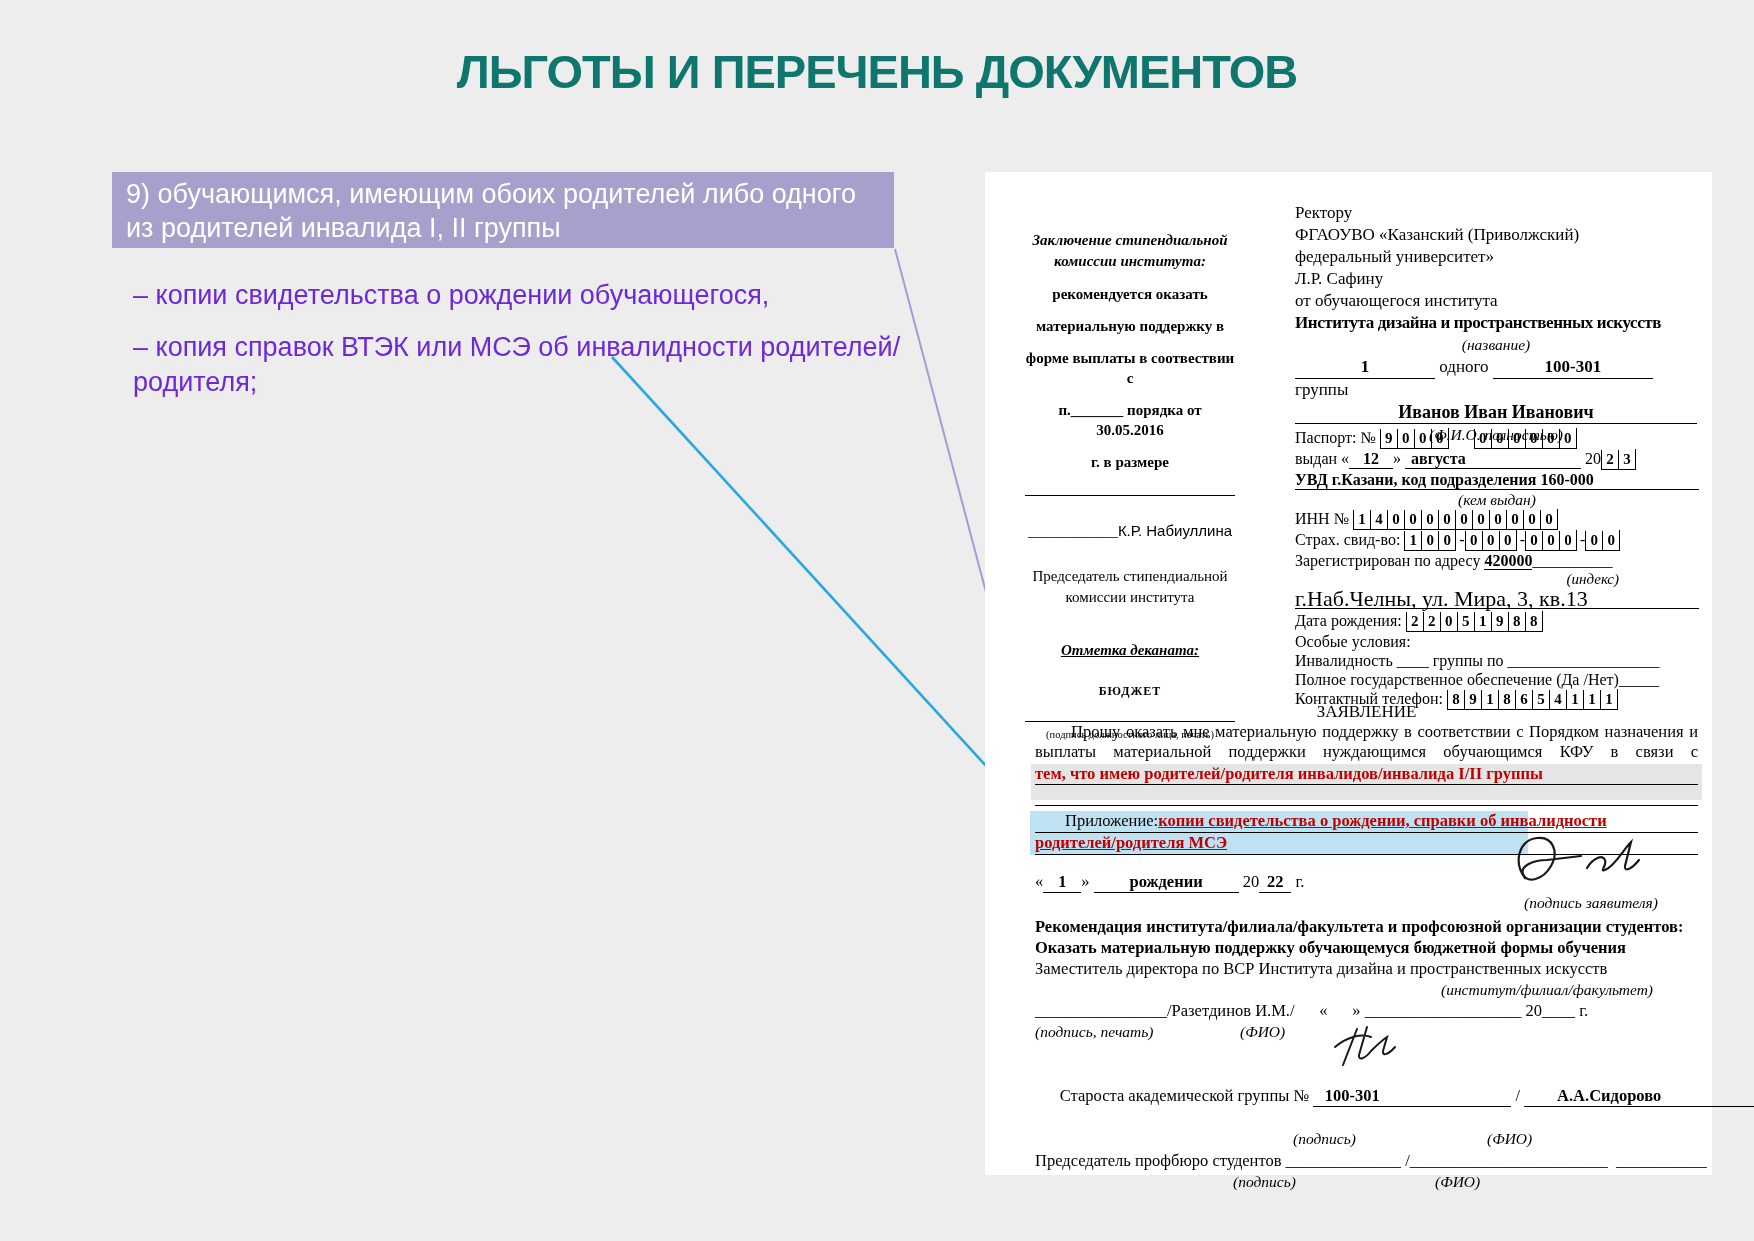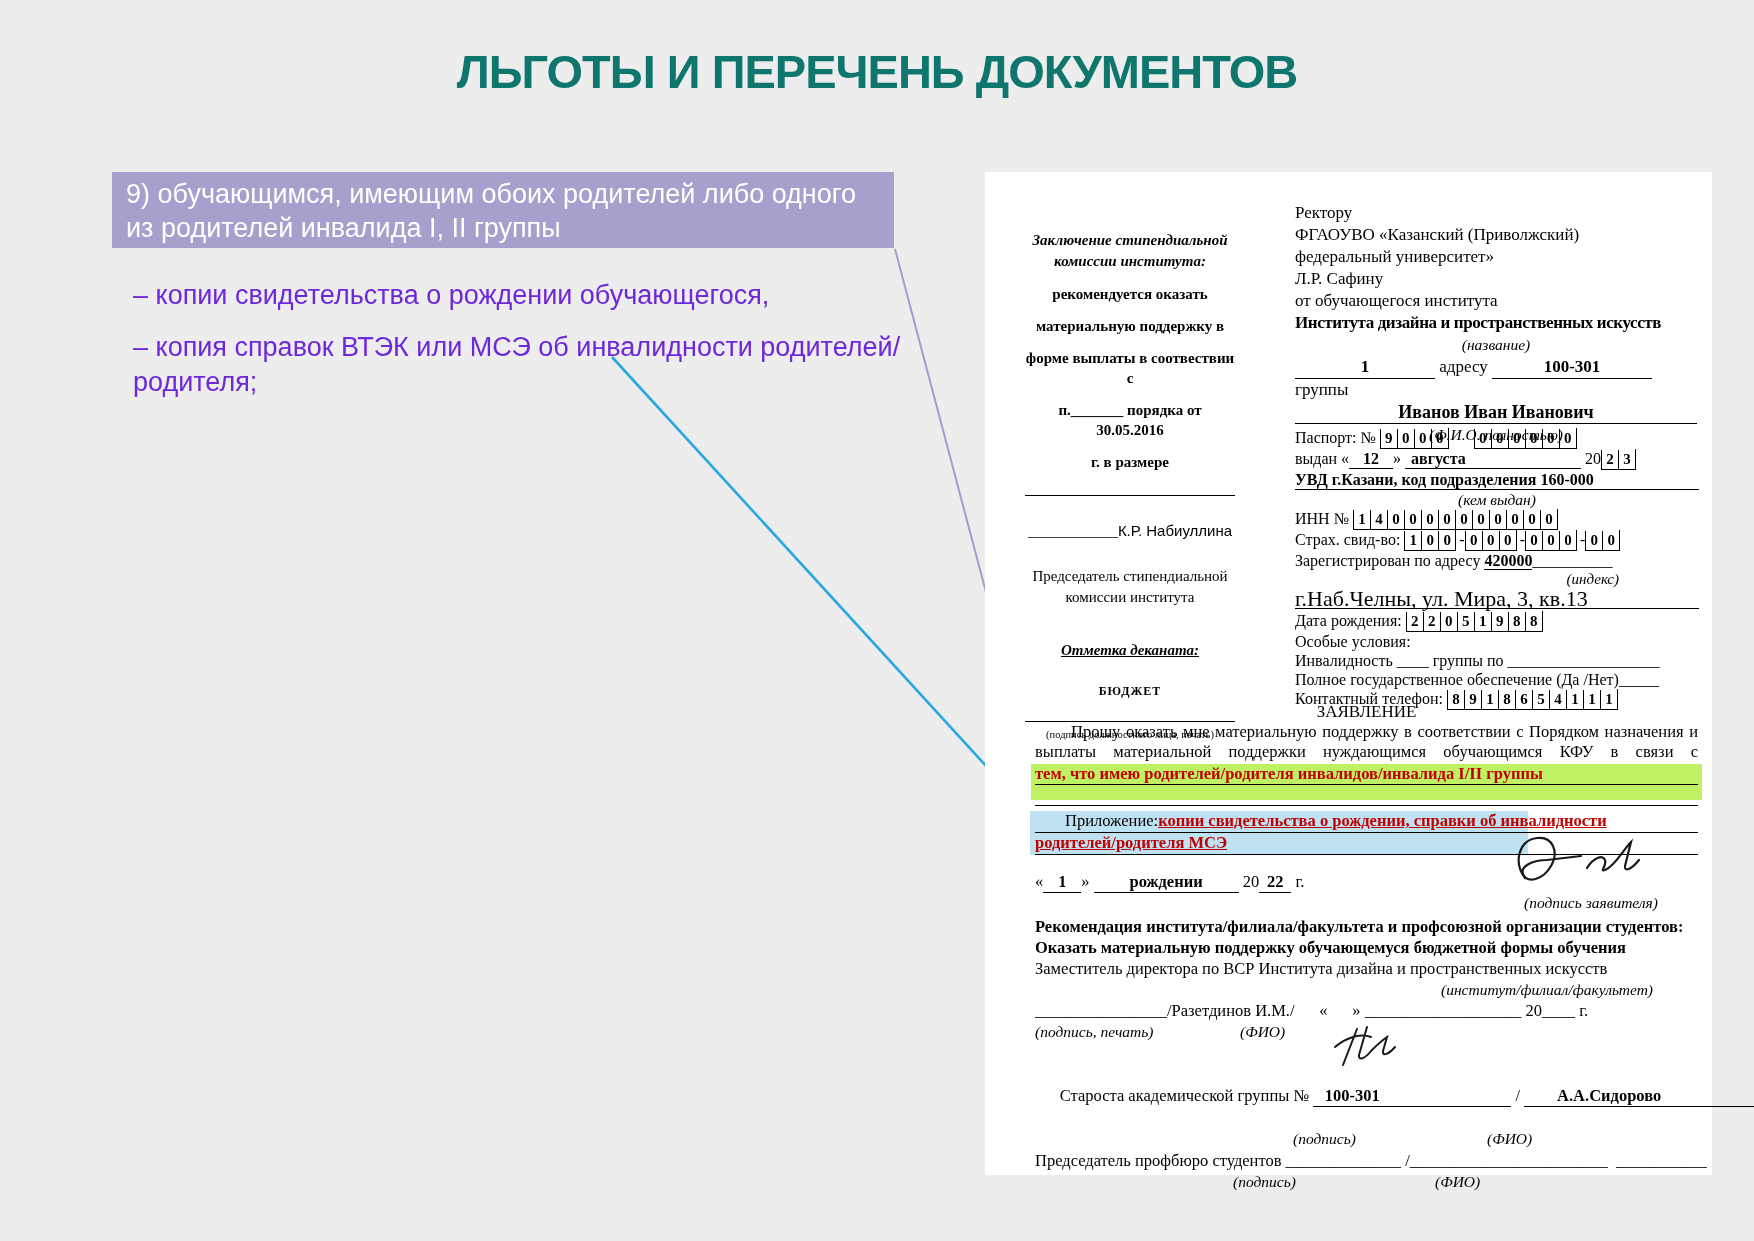--- a/index.html
+++ b/index.html
@@ -50,21 +50,21 @@
   .dcell{
     display:inline-block;min-width:14px;padding:0 1px;text-align:center;
     border-left:1.2px solid #000;border-bottom:1.2px solid #000;font-weight:bold;font-size:15px;
   }
   .addr-bold{font-weight:normal;font-size:22px;border-bottom:1.3px solid #000;}
   .cap-right{font-style:italic;text-align:right;padding-right:80px;font-size:15px;}
   
   .app{position:absolute;left:50px;top:530px;width:663px;font-size:16.5px;line-height:20px;}
   .app-title{text-align:center;font-size:17px;}
   .app-body{text-align:justify;text-align-last:justify;text-indent:36px;}
-  .strip-purple{background:#bef264;margin:2px -4px 0 -4px;padding:0 4px;}
+  .strip-purple{background:#e5e5e5;margin:2px -4px 0 -4px;padding:0 4px;}
   .red{color:#c00000;font-weight:bold;}
   .red-u{color:#c00000;font-weight:bold;text-decoration:underline;}
   .reason-line{border-bottom:1.6px solid #000;height:20px;}
   .blank-line{height:15px;}
   .black-line{border-bottom:1.4px solid #000;height:5px;margin-bottom:5px;}
   .appendix{position:relative;}
   .blue-bg{position:absolute;left:-5px;top:0;width:498px;height:100%;background:#bfe2f2;}
   .apx-row{position:relative;border-bottom:1.2px solid #000;height:21px;}
   .apx-row1{text-indent:30px;}
   .date-row{margin-top:17px;white-space:pre;}
@@ -133,21 +133,21 @@
   <div class="addr">
     <div>Ректору</div>
     <div>ФГАОУВО «Казанский (Приволжский)</div>
     <div>федеральный университет»</div>
     <div>Л.Р. Сафину</div>
     <div>от обучающегося института</div>
     <div class="inst">Института дизайна и пространственных искусств</div>
     <div class="cap">(название)</div>
     <div>
       <span class="uf" style="width:140px">1</span>
-      <span>адресу</span>
+      <span>одного</span>
       <span class="uf" style="width:160px">100-301</span><span>группы</span>
     </div>
     <div class="fio-line">Иванов Иван Иванович</div>
     <div class="cap">(Ф.И.О. полностью)</div>
   </div>
 
   <div class="personal">
     <div>
       <span>Паспорт: №</span>
       <span class="dgroup"><span class="dcell">9</span><span class="dcell">0</span><span class="dcell">0</span><span class="dcell">0</span></span>

